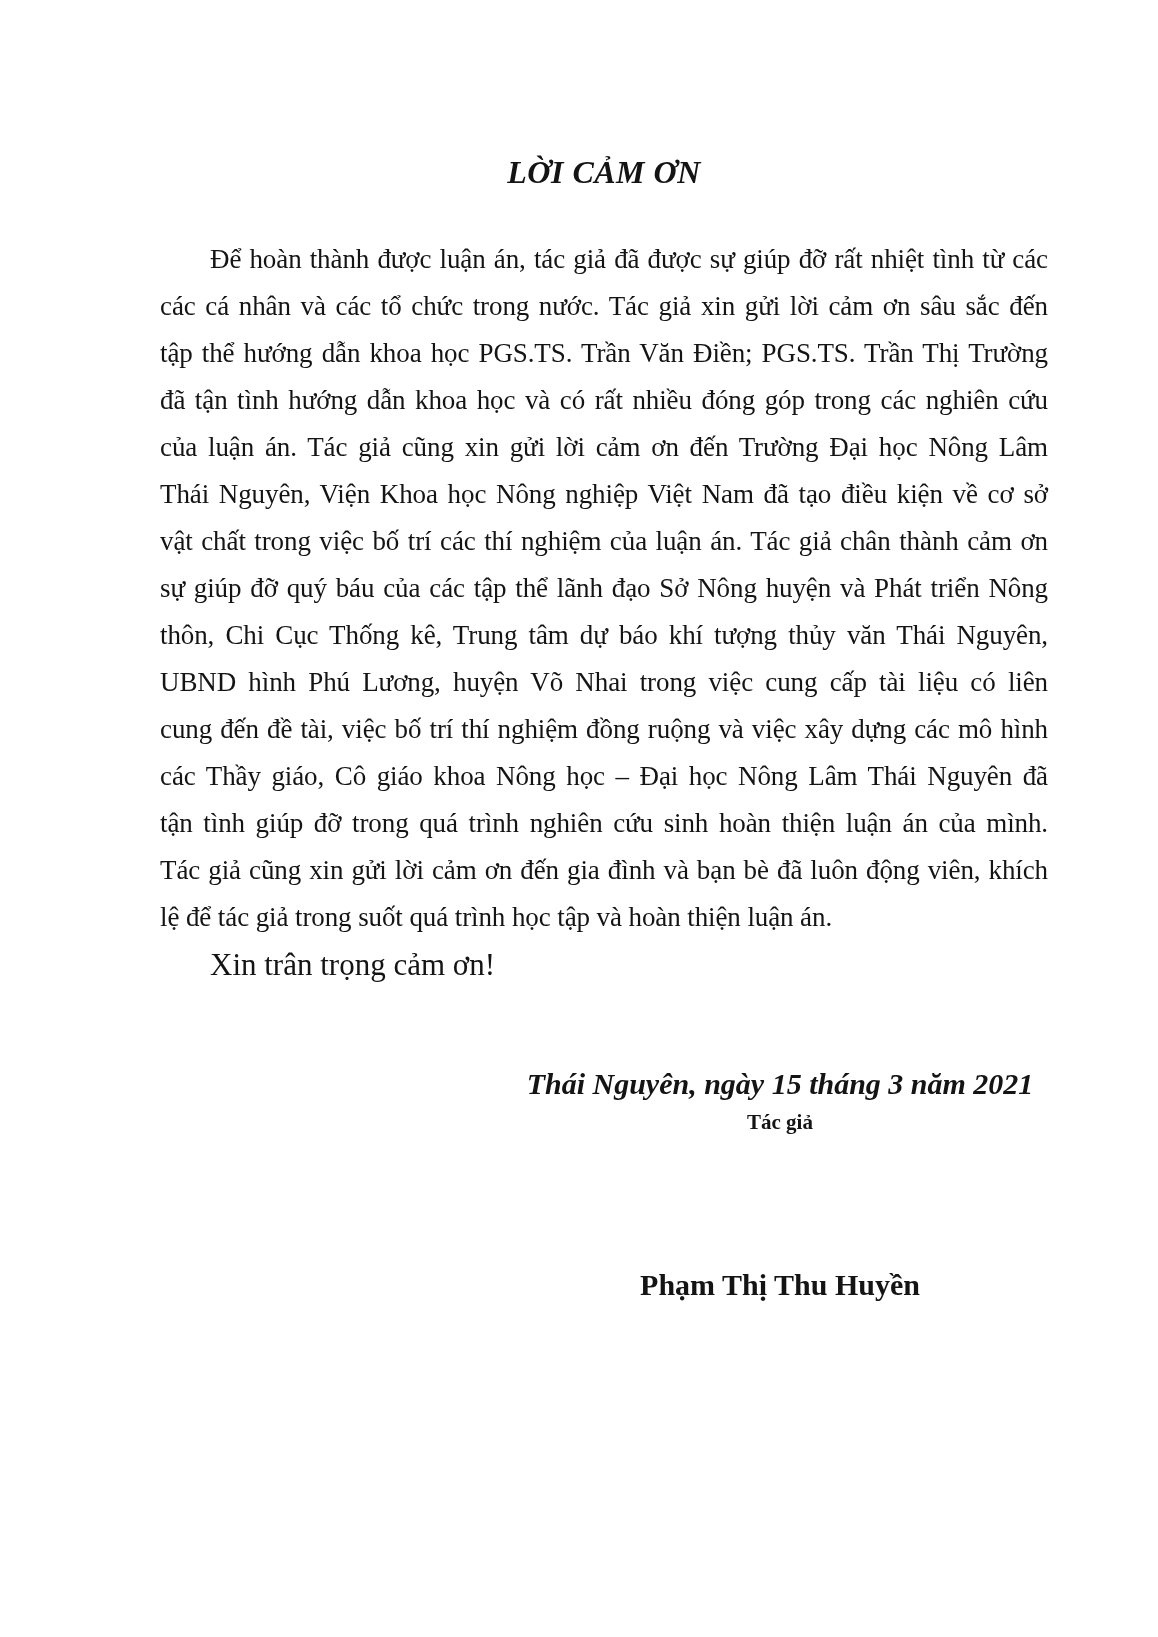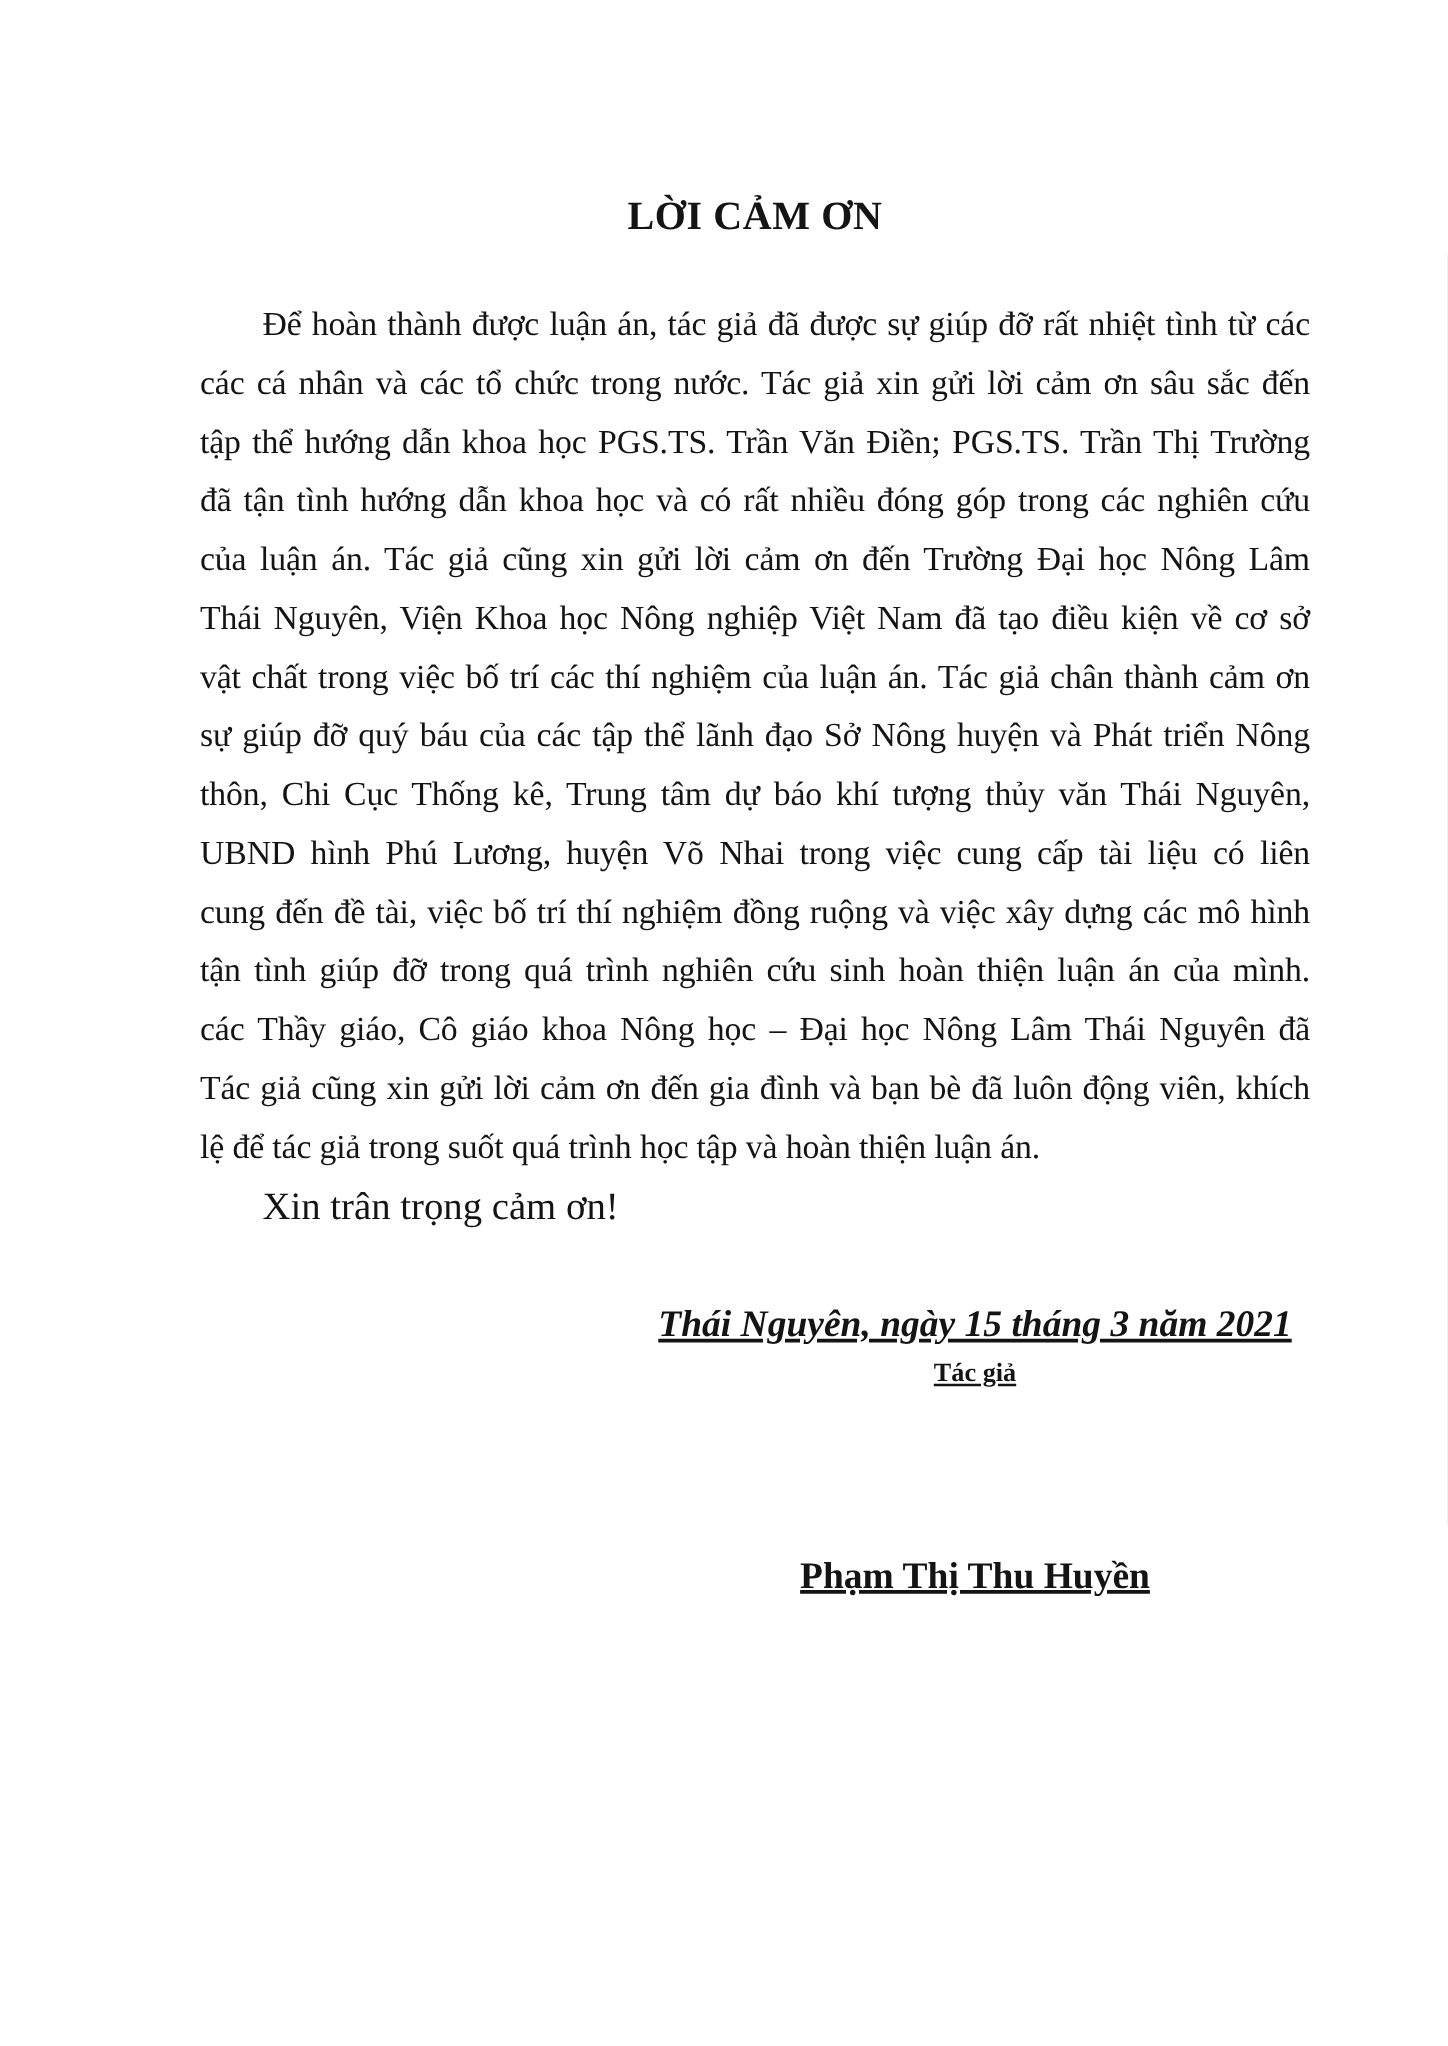--- a/index.html
+++ b/index.html
@@ -20,20 +20,21 @@
     margin-left: 160px;
     margin-right: 110px; 
   }
   .title {
     margin: 152px 0 0 0;
     text-align: center;
     font-weight: bold;
     font-size: 32px;
     line-height: 40px;
     letter-spacing: 0.5px;
+    font-style: italic;
   }
   .paragraph {
     margin-top: 44px;
   }
   .line {
     font-size: 27px;
     line-height: 47px;
     height: 47px;
     text-align: justify;
     text-align-last: justify;
@@ -48,23 +49,22 @@
   }
   .closing {
     margin: 0;
     font-size: 31px;
     line-height: 47px;
     height: 47px;
     text-indent: 50px;
   }
   .signature {
     width: 560px;
-    margin: 52px 0 0 340px;
+    margin: 76px 0 0 340px;
     text-align: center;
-    text-decoration: underline;
   }
   .sig-date {
     font-weight: bold;
     font-style: italic;
     font-size: 30px;
     line-height: 40px;
   }
   .sig-role {
     font-weight: bold;
     font-size: 21px;
@@ -90,22 +90,22 @@
       <div class="line">các cá nhân và các tổ chức trong nước. Tác giả xin gửi lời cảm ơn sâu sắc đến</div>
       <div class="line">tập thể hướng dẫn khoa học PGS.TS. Trần Văn Điền; PGS.TS. Trần Thị Trường</div>
       <div class="line">đã tận tình hướng dẫn khoa học và có rất nhiều đóng góp trong các nghiên cứu</div>
       <div class="line">của luận án. Tác giả cũng xin gửi lời cảm ơn đến Trường Đại học Nông Lâm</div>
       <div class="line">Thái Nguyên, Viện Khoa học Nông nghiệp Việt Nam đã tạo điều kiện về cơ sở</div>
       <div class="line">vật chất trong việc bố trí các thí nghiệm của luận án. Tác giả chân thành cảm ơn</div>
       <div class="line">sự giúp đỡ quý báu của các tập thể lãnh đạo Sở Nông huyện và Phát triển Nông</div>
       <div class="line">thôn, Chi Cục Thống kê, Trung tâm dự báo khí tượng thủy văn Thái Nguyên,</div>
       <div class="line">UBND hình Phú Lương, huyện Võ Nhai trong việc cung cấp tài liệu có liên</div>
       <div class="line">cung đến đề tài, việc bố trí thí nghiệm đồng ruộng và việc xây dựng các mô hình</div>
+      <div class="line">các Thầy giáo, Cô giáo khoa Nông học – Đại học Nông Lâm Thái Nguyên đã</div>
       <div class="line">tận tình giúp đỡ trong quá trình nghiên cứu sinh hoàn thiện luận án của mình.</div>
-      <div class="line">các Thầy giáo, Cô giáo khoa Nông học – Đại học Nông Lâm Thái Nguyên đã</div>
       <div class="line">Tác giả cũng xin gửi lời cảm ơn đến gia đình và bạn bè đã luôn động viên, khích</div>
       <div class="line last">lệ để tác giả trong suốt quá trình học tập và hoàn thiện luận án.</div>
     </section>
 
     <p class="closing">Xin trân trọng cảm ơn!</p>
 
     <div class="signature">
       <div class="sig-date">Thái Nguyên, ngày 15 tháng 3 năm 2021</div>
       <div class="sig-role">Tác giả</div>
       <div class="sig-author">Phạm Thị Thu Huyền</div>

